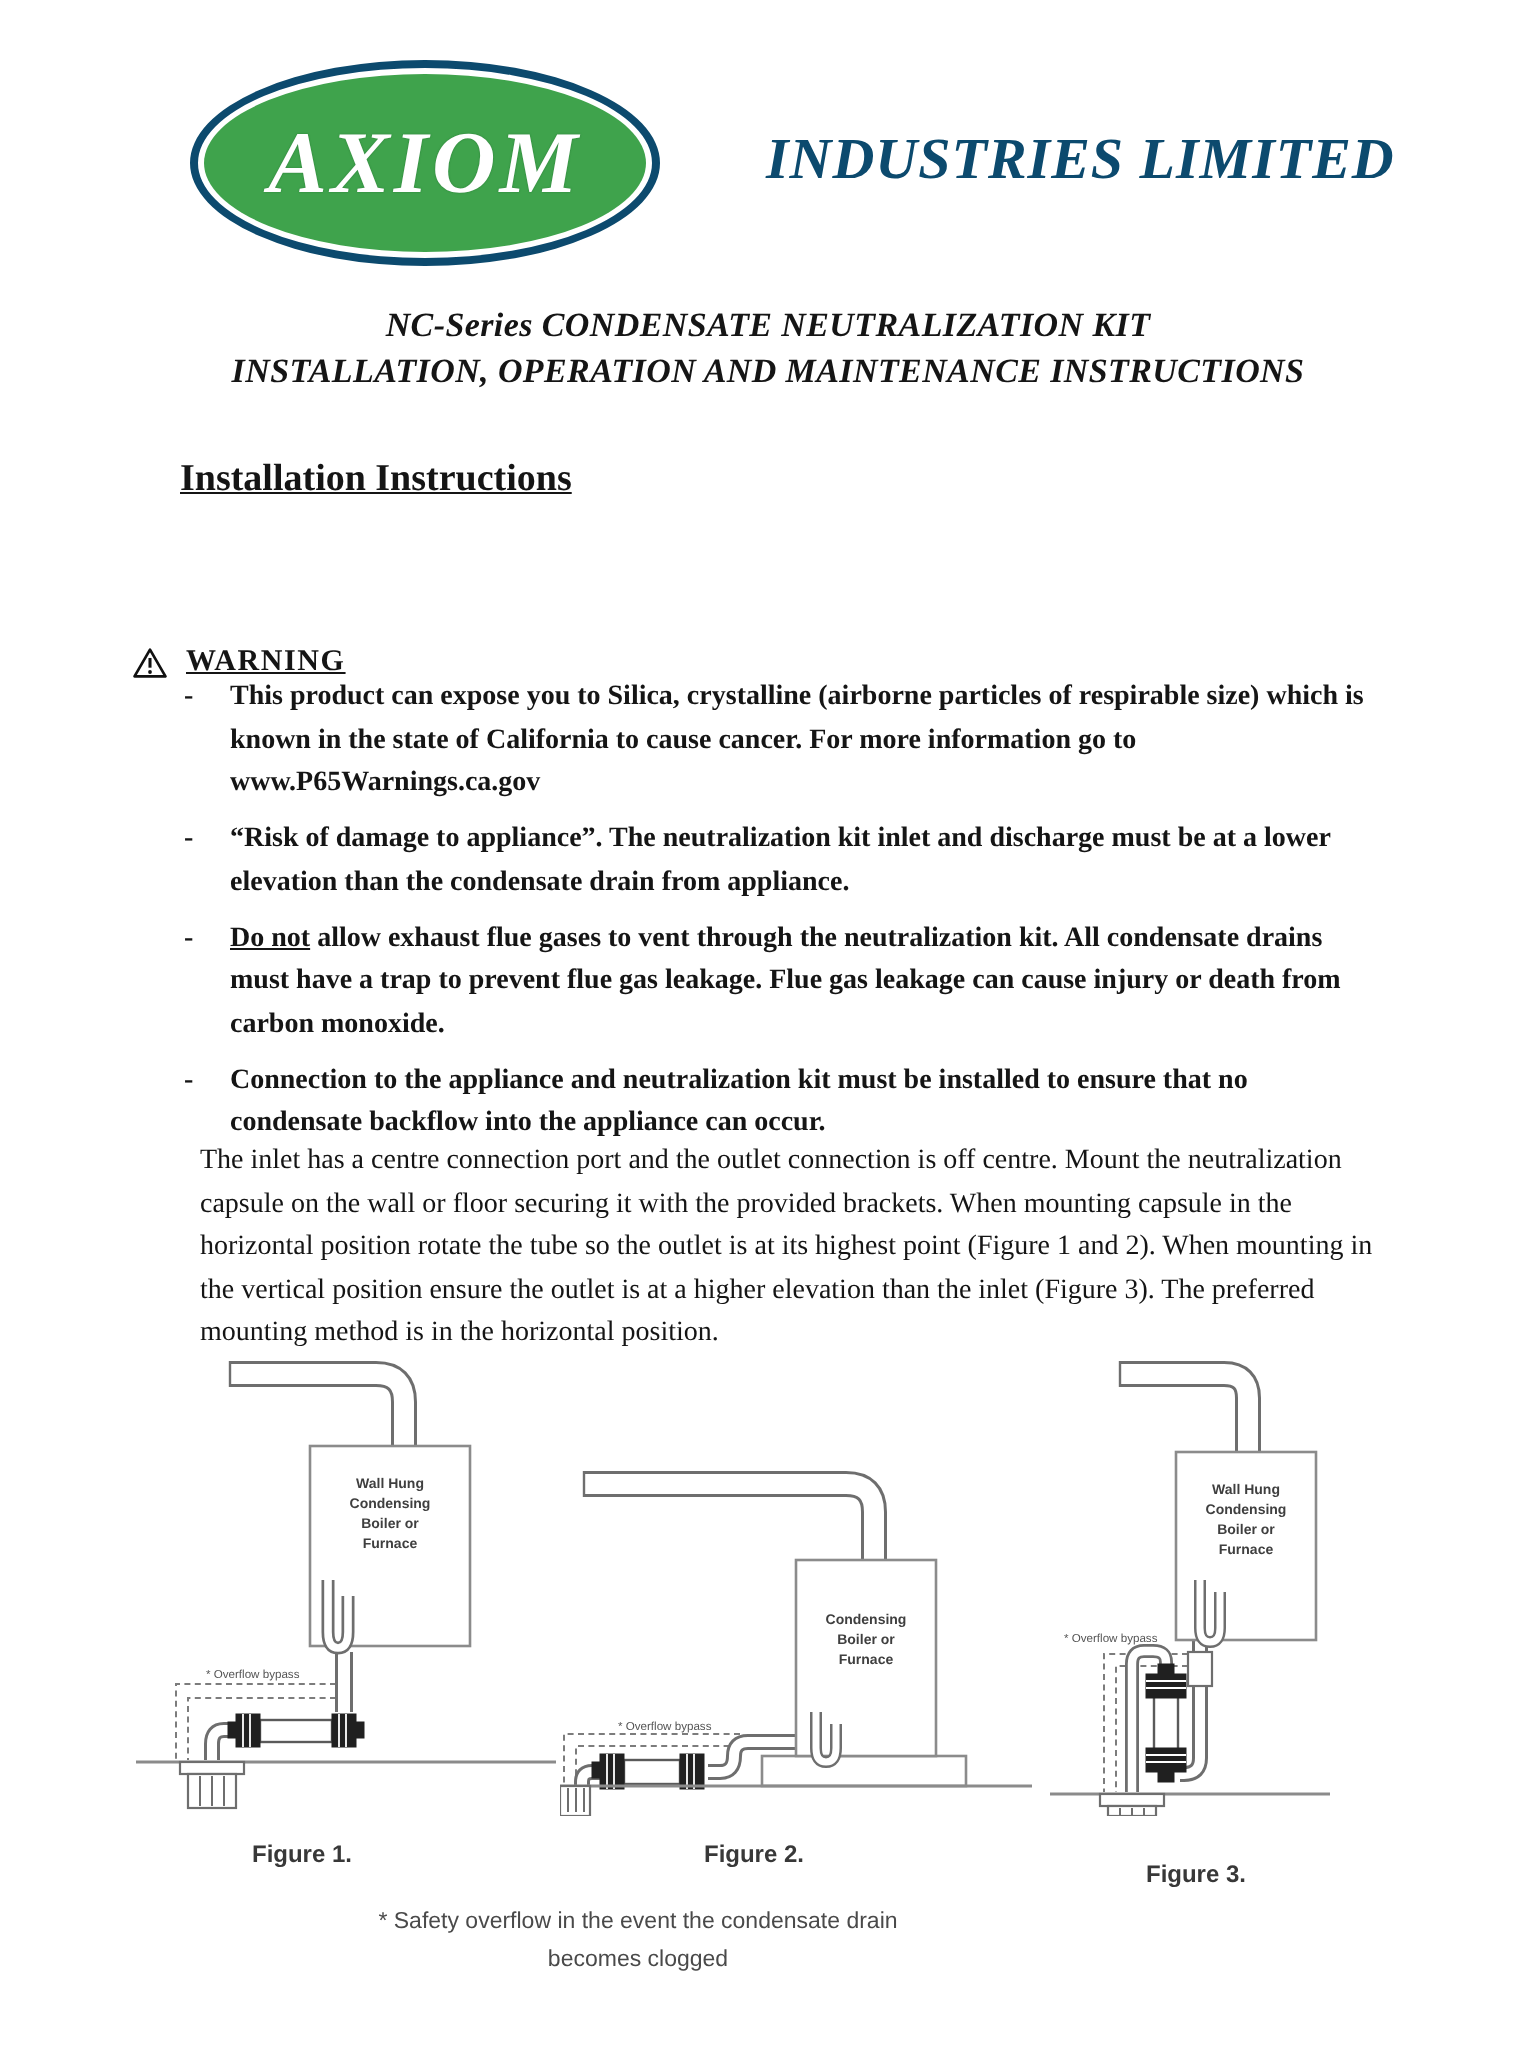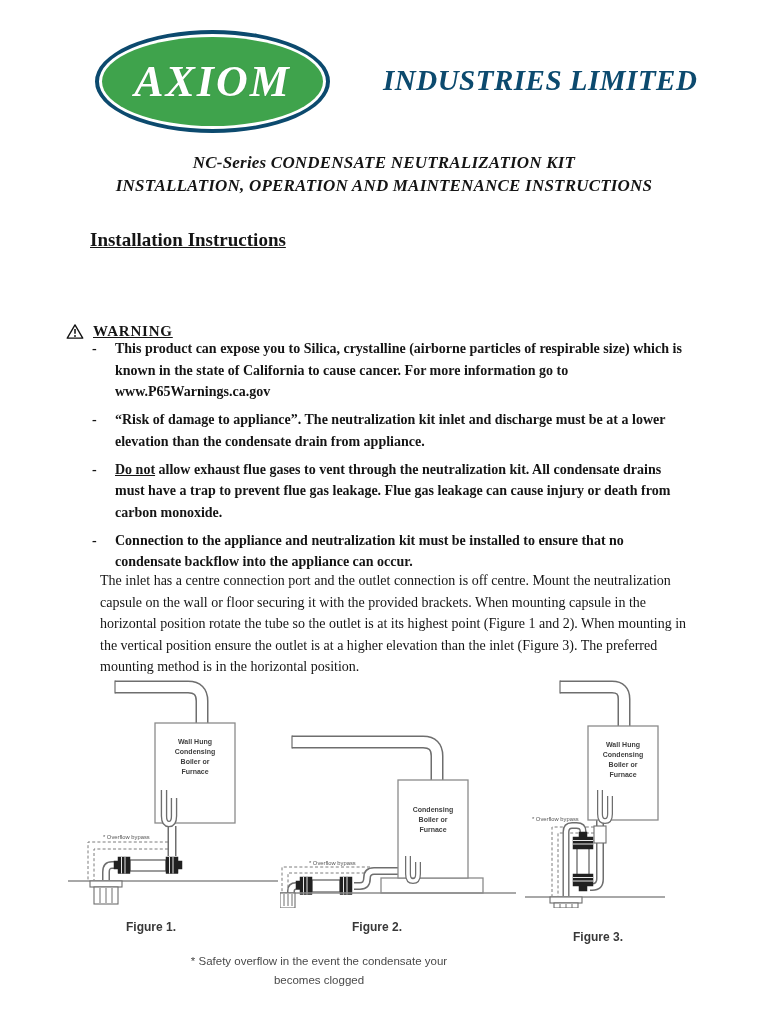--- a/index.html
+++ b/index.html
@@ -264,18 +264,18 @@
         <line class="hatch" x1="52" y1="236" x2="52" y2="240"></line>
       </g>
       <text class="byp" x="12" y="153">* Overflow bypass</text>
     </svg>
 
     <div class="fig-caption cap1">Figure 1.</div>
     <div class="fig-caption cap2">Figure 2.</div>
     <div class="fig-caption cap3">Figure 3.</div>
 
     <div class="footnote">
-      <div>* Safety overflow in the event the condensate your</div>
+      <div>* Safety overflow in the event the condensate drain</div>
       <div>becomes clogged</div>
     </div>
   </div>
 
 </div>
 
 </body></html>

